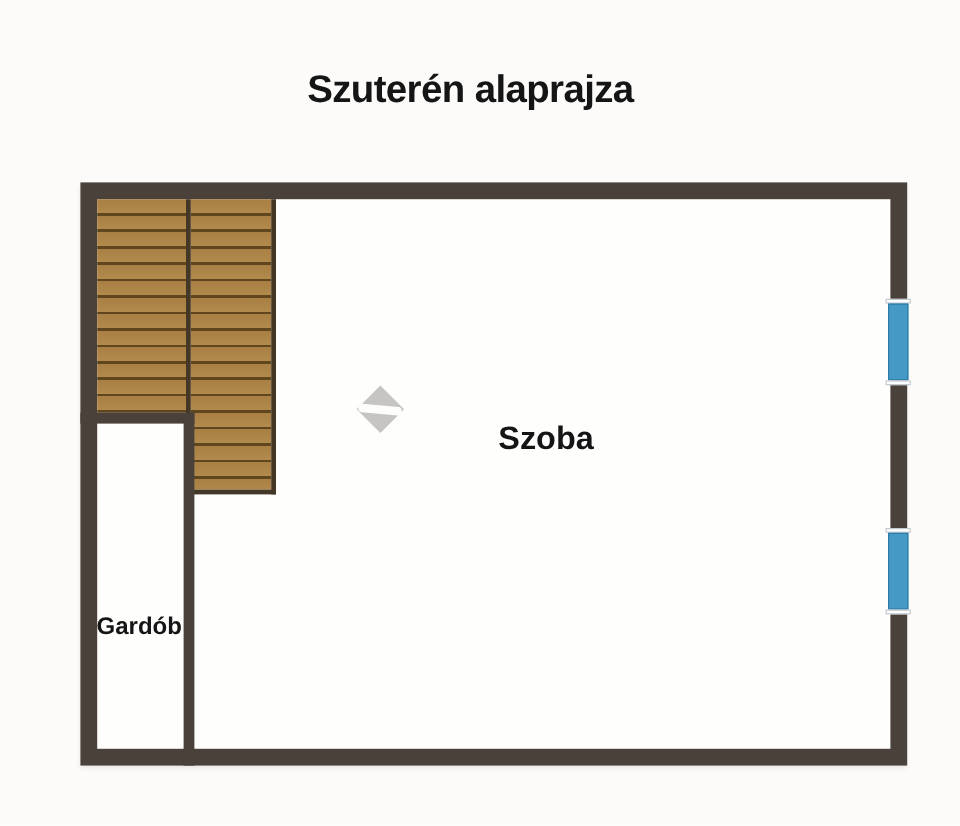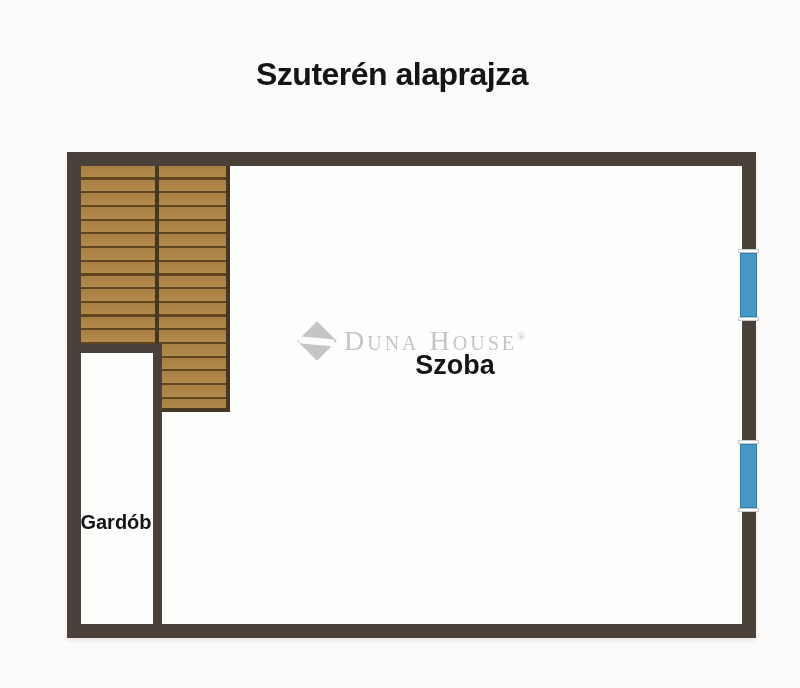--- a/index.html
+++ b/index.html
@@ -95,21 +95,20 @@
 
   <div class="wall-seg gardob-top-wall"></div>
   <div class="wall-seg gardob-right-wall"></div>
 
   <div class="room-label gardob-label">Gardób</div>
   <div class="room-label szoba-label">Szoba</div>
 
   <div class="wm-diamond">
     <div class="wm-swoosh"></div>
   </div>
-  <div class="wm-text"><span>Duna House</span><span class="wm-reg">®</span></div>
 
   <div class="window window-upper">
     <div class="cap"></div>
     <div class="pane"></div>
     <div class="cap"></div>
   </div>
   <div class="window window-lower">
     <div class="cap"></div>
     <div class="pane"></div>
     <div class="cap"></div>

